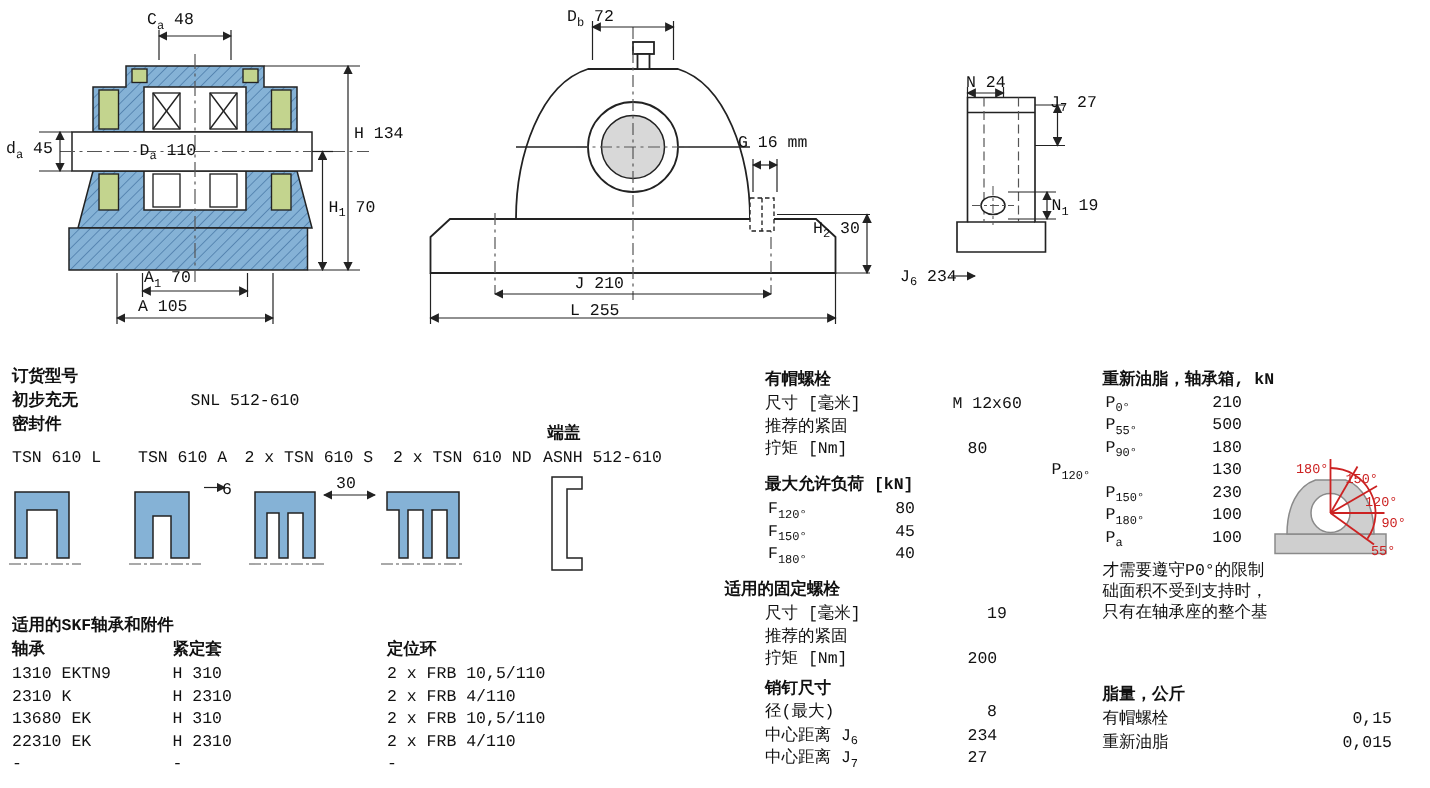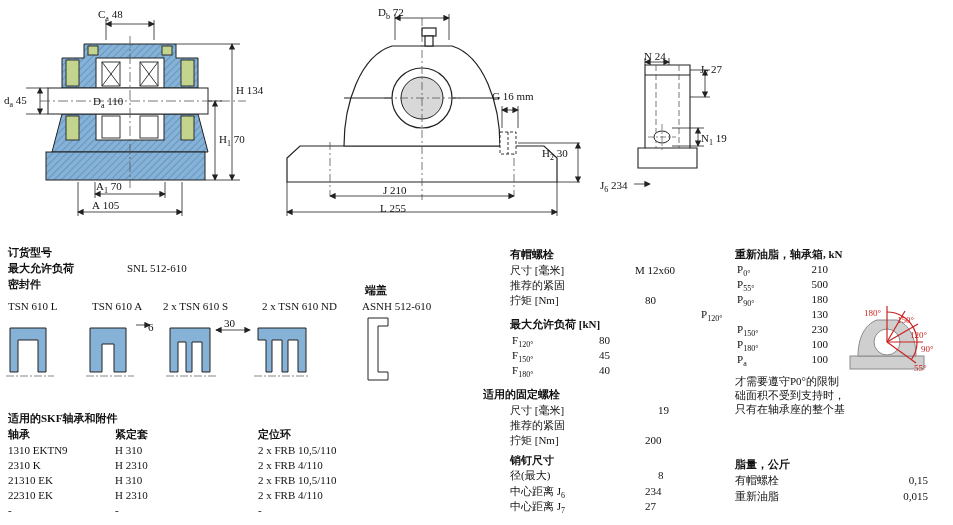--- a/index.html
+++ b/index.html
@@ -1,19 +1,19 @@
 <!DOCTYPE html>
 <html><head>
 <meta charset="utf-8">
 <style>
   * { margin:0; padding:0; box-sizing:border-box; }
   html,body { background:#ffffff; }
   .page {
     position:relative; width:953px; height:525px; background:#fff;
-    font-family:Liberation Serif, serif;
+    font-family:Liberation Mono, monospace;
     font-size:11px; color:#111; overflow:hidden;
   }
   .t { position:absolute; white-space:nowrap; line-height:13px; }
   .b { font-weight:bold; }
   .num { position:absolute; white-space:nowrap; text-align:right; line-height:13px; }
   .dim { position:absolute; white-space:nowrap; font-size:11px; line-height:12px; }
   sub { font-size:8px; line-height:0; }
   .red { color:#cc2222; font-size:9px; line-height:10px; }
   svg { position:absolute; }
 </style>
@@ -204,21 +204,21 @@
 
   <span class="dim" style="left:644px;top:50px"><span>N</span><sub></sub><span> 24</span></span>
   <span class="dim" style="left:700px;top:63px"><span>J</span><sub>7</sub><span> 27</span></span>
   <span class="dim" style="left:701px;top:132px"><span>N</span><sub>1</sub><span> 19</span></span>
   <span class="dim" style="left:600px;top:179px"><span>J</span><sub>6</sub><span> 234</span></span>
 
   <span class="dim" style="left:148px;top:321px"><span></span><sub></sub><span>6</span></span>
   <span class="dim" style="left:224px;top:317px"><span></span><sub></sub><span>30</span></span>
 
   <div class="t b" style="left:8px;top:246px">订货型号</div>
-  <div class="t b" style="left:8px;top:262px">最大允许负荷</div>
+  <div class="t b" style="left:8px;top:262px">初步充无</div>
   <div class="t" style="left:127px;top:262px">SNL 512-610</div>
   <div class="t b" style="left:8px;top:278px">密封件</div>
   <div class="t" style="left:8px;top:300px">TSN 610 L</div>
   <div class="t" style="left:92px;top:300px">TSN 610 A</div>
   <div class="t" style="left:163px;top:300px">2 x TSN 610 S</div>
   <div class="t" style="left:262px;top:300px">2 x TSN 610 ND</div>
   <div class="t b" style="left:365px;top:284px">端盖</div>
   <div class="t" style="left:362px;top:300px">ASNH 512-610</div>
 
   <div class="t b" style="left:510px;top:248px">有帽螺栓</div>
@@ -289,21 +289,21 @@
   <div class="t b" style="left:258px;top:428px">定位环</div>
 
   <div class="t" style="left:8px;top:444px">1310 EKTN9</div>
   <div class="t" style="left:115px;top:444px">H 310</div>
   <div class="t" style="left:258px;top:444px">2 x FRB 10,5/110</div>
 
   <div class="t" style="left:8px;top:459px">2310 K</div>
   <div class="t" style="left:115px;top:459px">H 2310</div>
   <div class="t" style="left:258px;top:459px">2 x FRB 4/110</div>
 
-  <div class="t" style="left:8px;top:474px">21310 EK</div>
+  <div class="t" style="left:8px;top:474px">13680 EK</div>
   <div class="t" style="left:115px;top:474px">H 310</div>
   <div class="t" style="left:258px;top:474px">2 x FRB 10,5/110</div>
 
   <div class="t" style="left:8px;top:489px">22310 EK</div>
   <div class="t" style="left:115px;top:489px">H 2310</div>
   <div class="t" style="left:258px;top:489px">2 x FRB 4/110</div>
 
   <div class="t" style="left:8px;top:504px">-</div>
   <div class="t" style="left:115px;top:504px">-</div>
   <div class="t" style="left:258px;top:504px">-</div>

